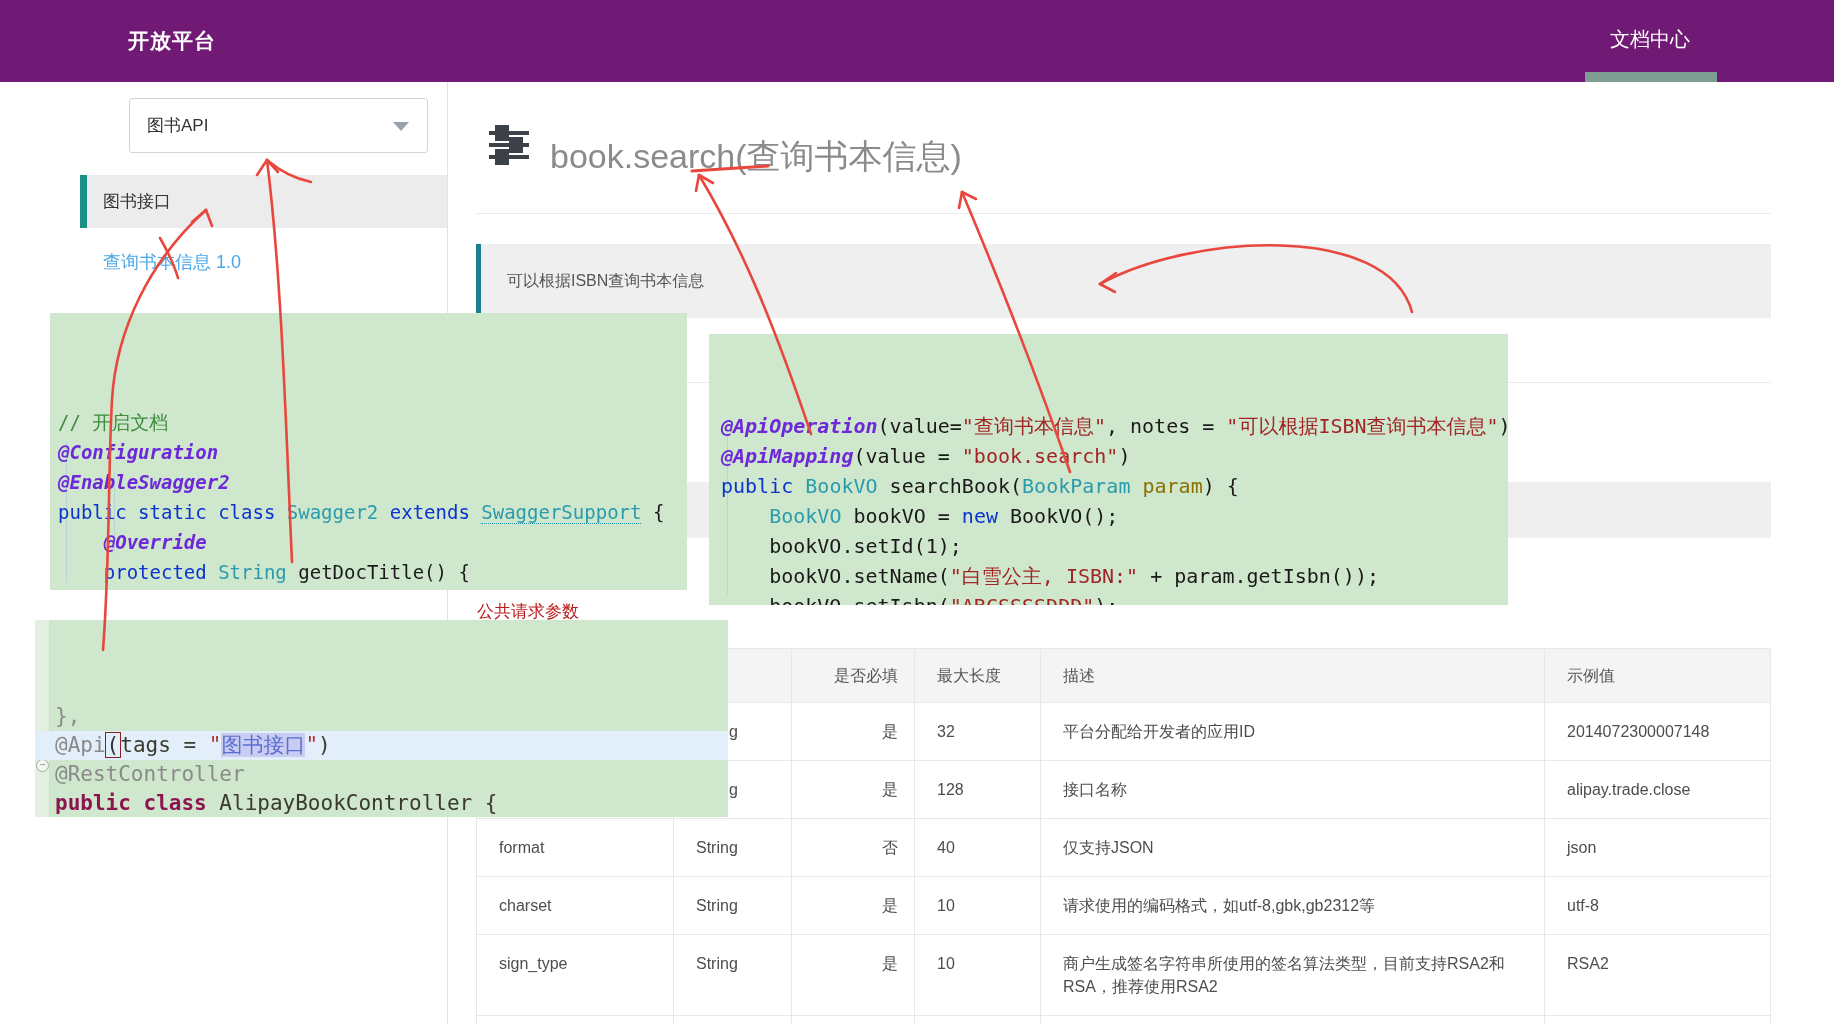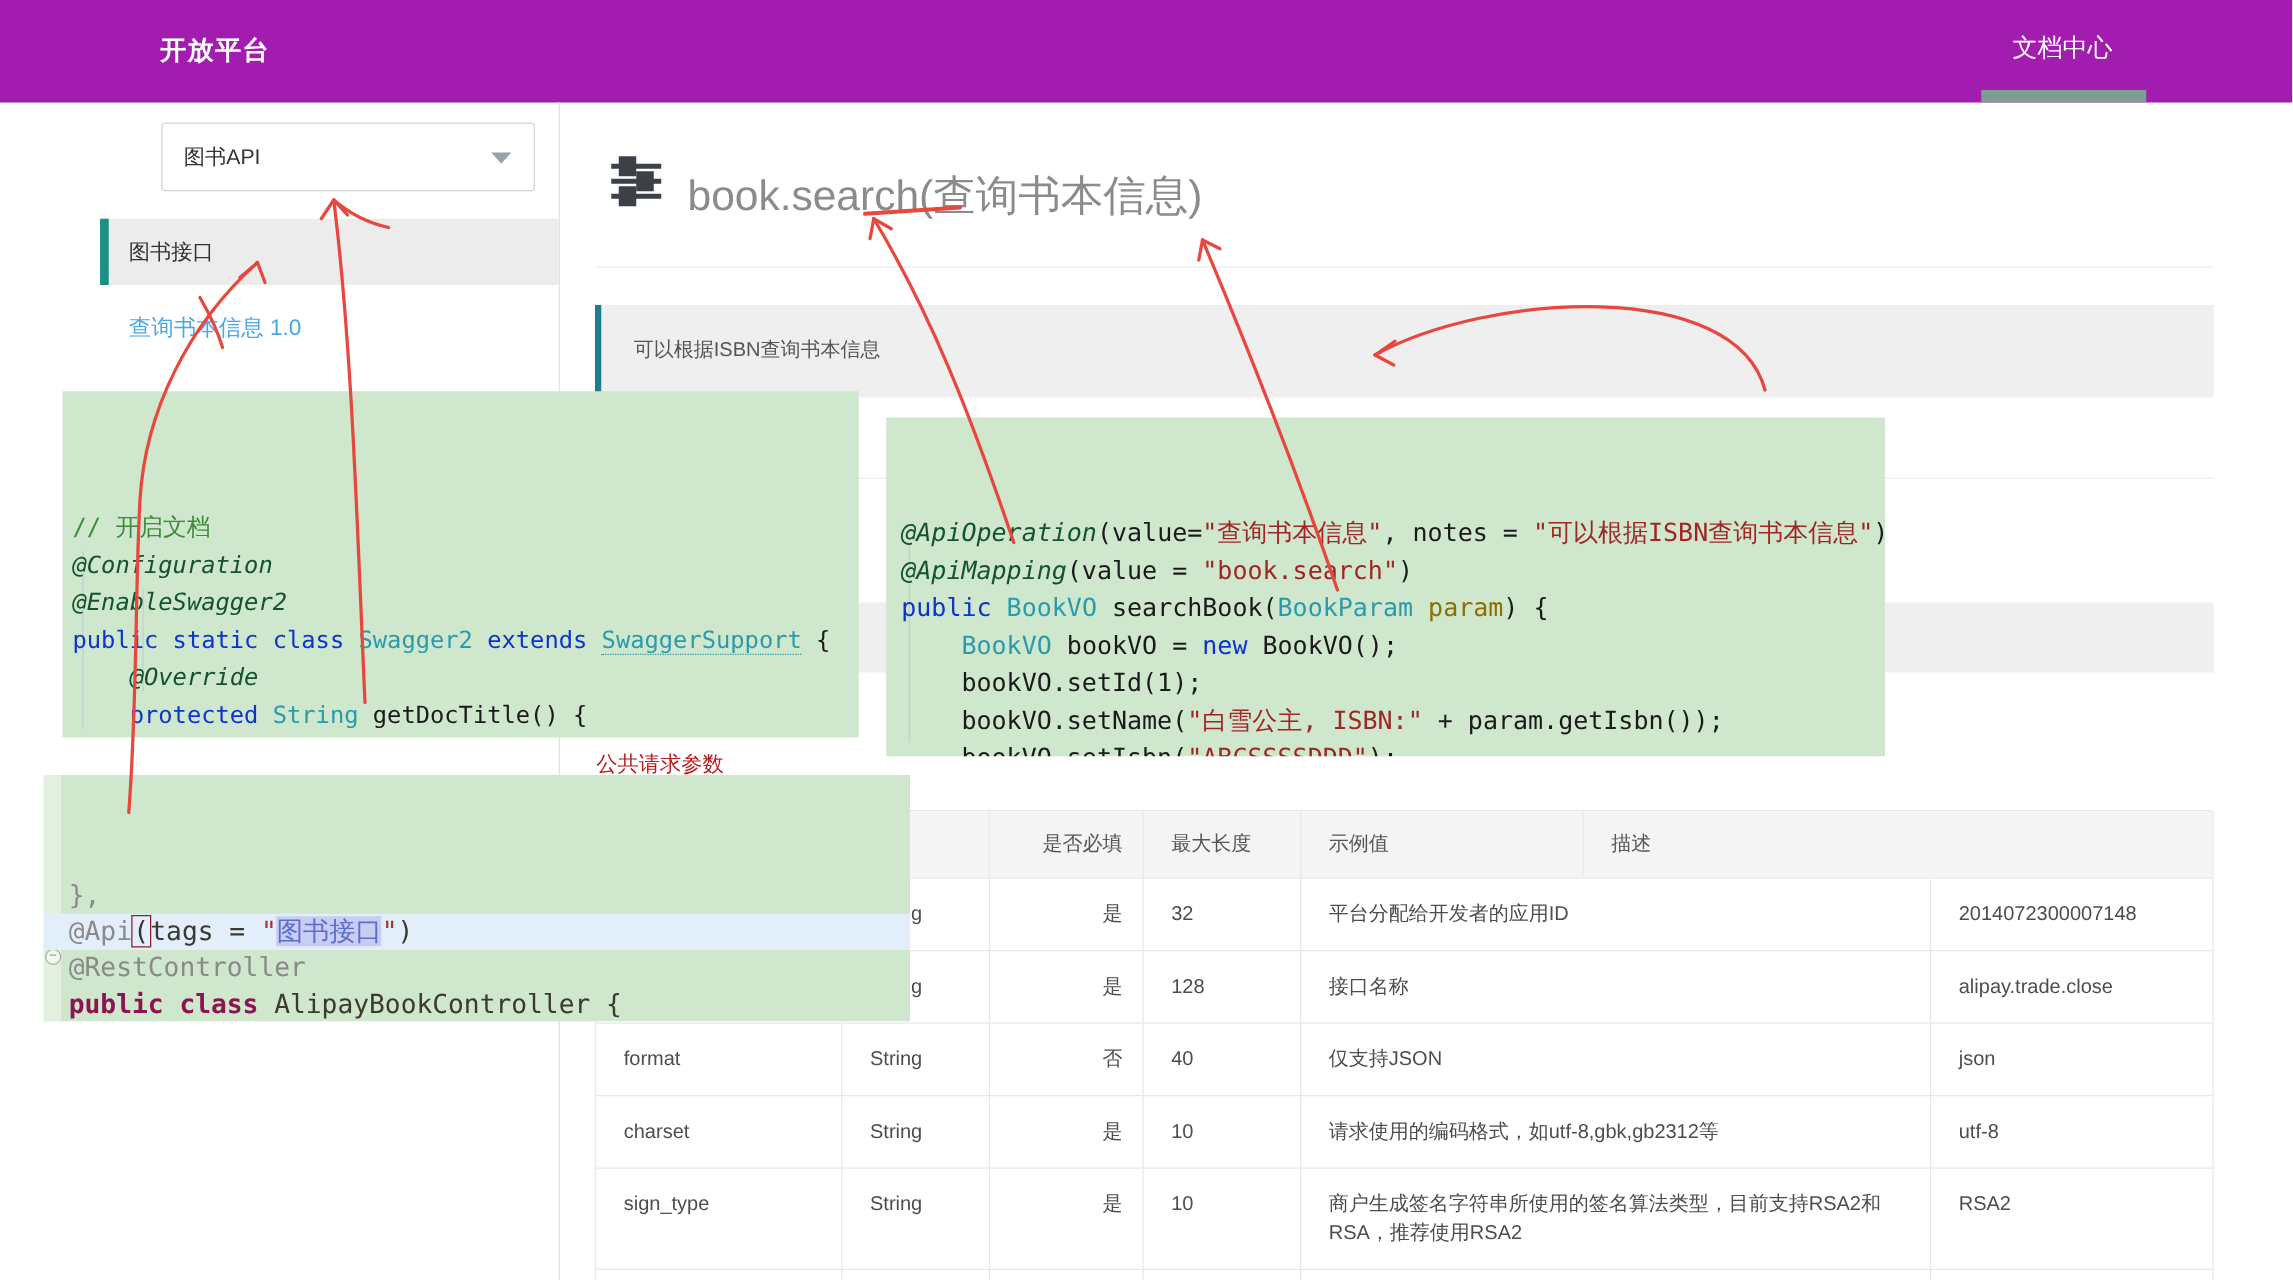--- a/index.html
+++ b/index.html
@@ -1,19 +1,19 @@
 <!DOCTYPE html>
 <html><head>
 <meta charset="utf-8">
 <style>
   html,body{margin:0;padding:0;background:#fff;}
   .page{position:relative;width:1834px;height:1024px;overflow:hidden;background:#fff;
         font-family:"Liberation Sans",sans-serif;color:#333;}
   
-  .topbar{position:absolute;left:0;top:0;width:1834px;height:82px;background:#a21caf;}
+  .topbar{position:absolute;left:0;top:0;width:1834px;height:82px;background:#701a75;}
   .brand{position:absolute;left:128px;top:0;height:82px;line-height:82px;color:#fff;font-size:21px;font-weight:bold;letter-spacing:1px;}
   .nav-item{position:absolute;left:1610px;top:0;height:73px;line-height:78px;color:#fff;font-size:20px;cursor:pointer;}
   .nav-underline{position:absolute;left:1585px;top:72px;width:132px;height:10px;background:#7e9d93;}
   
   .side-divider{position:absolute;left:447px;top:82px;width:1px;height:942px;background:#e2e2e2;}
   .dropdown{position:absolute;left:129px;top:98px;width:299px;height:55px;border:1px solid #d4d4d4;border-radius:3px;
             background:#fff;box-sizing:border-box;cursor:pointer;}
   .dropdown-label{position:absolute;left:17px;top:0;height:53px;line-height:53px;font-size:17px;color:#333;}
   .chevron{position:absolute;right:18px;top:23px;width:0;height:0;border-left:8px solid transparent;
            border-right:8px solid transparent;border-top:9px solid #9aa2ab;}
@@ -52,21 +52,21 @@
   #blk3{left:35px;top:620px;width:693px;height:197px;font-size:21px;box-sizing:border-box;}
   #blk3 .cl{line-height:29px;height:29px;padding-left:20px;}
   #blk3 .cl.partial{margin-top:-14px;}
   #blk3 .cl.hl{background:#e3eefb;}
   .gutter{position:absolute;left:0;top:0;width:14px;height:100%;background:#e4f0df;border-right:1px solid #cfe0ca;}
   .fold-icon{position:absolute;left:1px;top:139px;width:11px;height:11px;border:1px solid #9fb0a0;border-radius:50%;
              color:#8a9a8a;font-size:10px;line-height:10px;text-align:center;background:#f2f8ef;}
   .iguide{position:absolute;width:1px;background:#b9d2da;}
   
   .tk-cm{color:#3c8c3c;margin-top:44px;}
-  .tk-ann{color:#14532d;font-style:italic;}
+  .tk-ann{color:#6d28d9;font-style:italic;font-weight:bold;}
   .tk-kw{color:#0a33cf;}
   .tk-ty{color:#2a9bad;}
   .tk-tyu{color:#2a9bad;border-bottom:1px dotted #2a9bad;}
   .tk-str{color:#a22525;}
   .tk-prm{color:#8a7000;}
   .tk-pl{color:#1a1a1a;}
   
   .tk-g{color:#8a8a8a;}
   .tk-kwm{color:#8c1450;font-weight:bold;}
   .tk-pl3{color:#3a3a2e;}
@@ -120,22 +120,22 @@
   <div class="section-bar"></div>
 
   <div class="section-heading">公共请求参数</div>
 
   <div class="ptable">
       <div class="trow thead">
         <div class="tcell c0"></div>
         <div class="tcell c1">类型</div>
         <div class="tcell c2">是否必填</div>
         <div class="tcell c3">最大长度</div>
+        <div class="tcell c4">描述</div>
         <div class="tcell c5">示例值</div>
-        <div class="tcell c4">描述</div>
       </div>
       <div class="trow">
         <div class="tcell c0"></div>
         <div class="tcell c1">String</div>
         <div class="tcell c2">是</div>
         <div class="tcell c3">32</div>
         <div class="tcell c4">平台分配给开发者的应用ID</div>
         <div class="tcell c5">2014072300007148</div>
       </div>
       <div class="trow">

